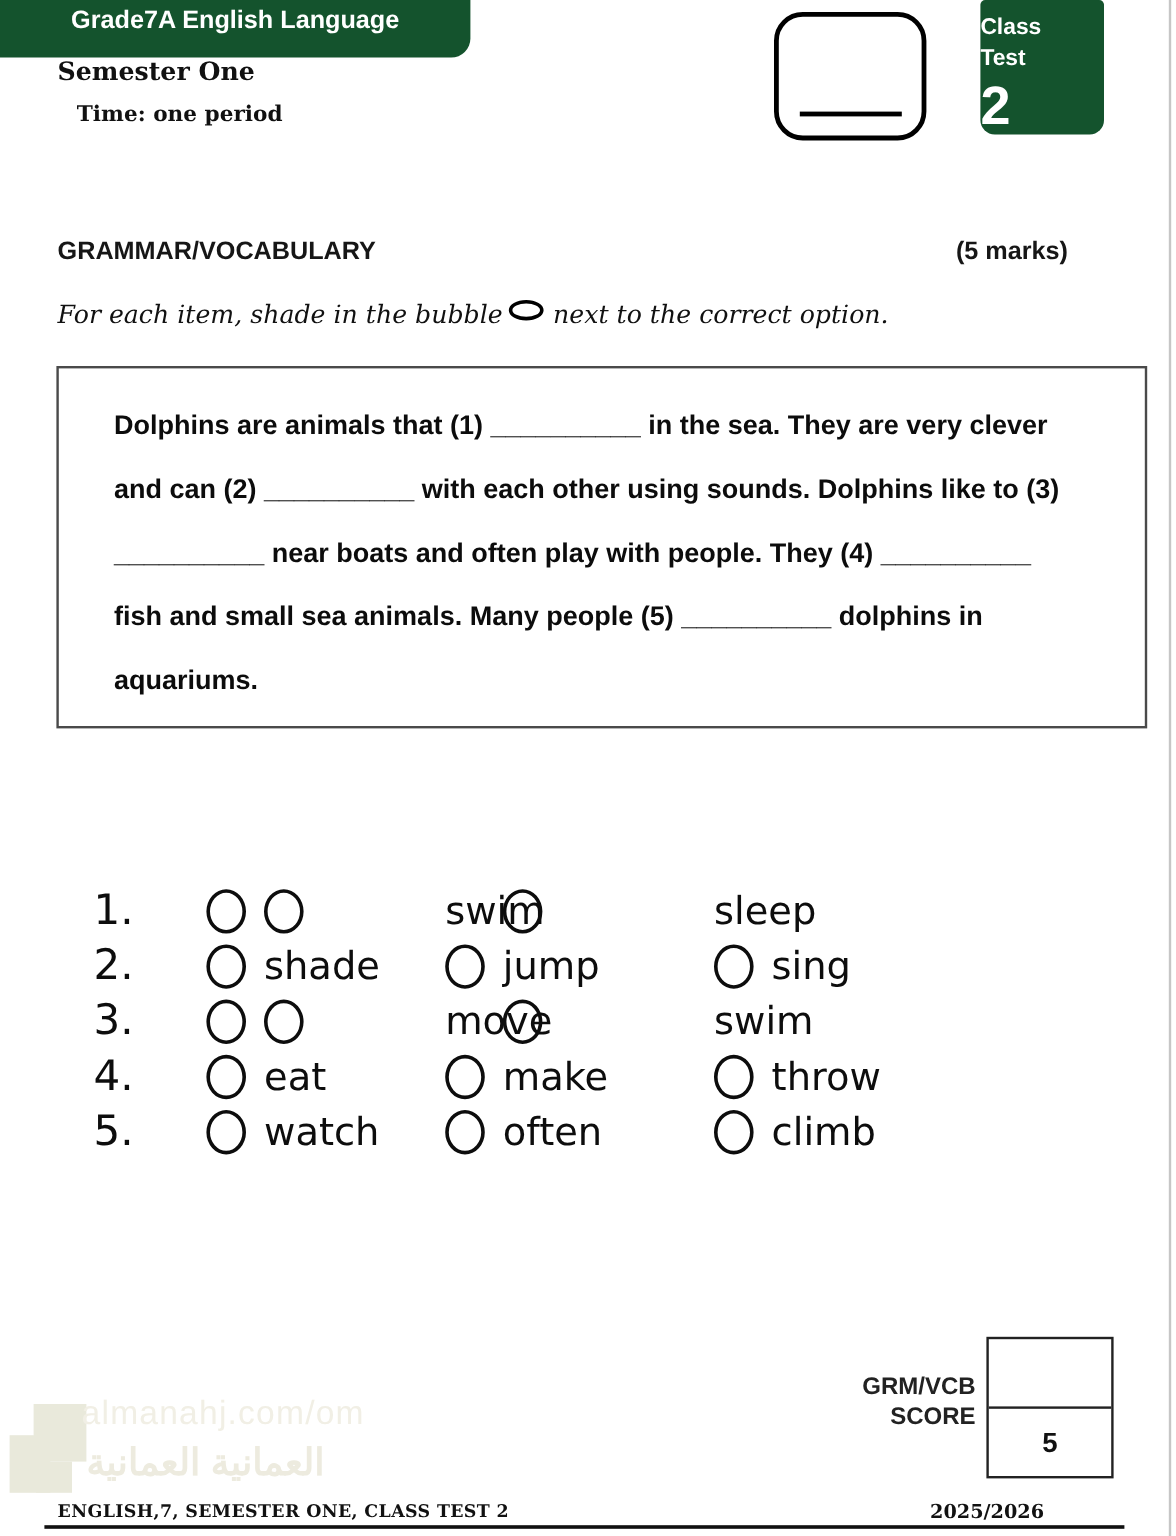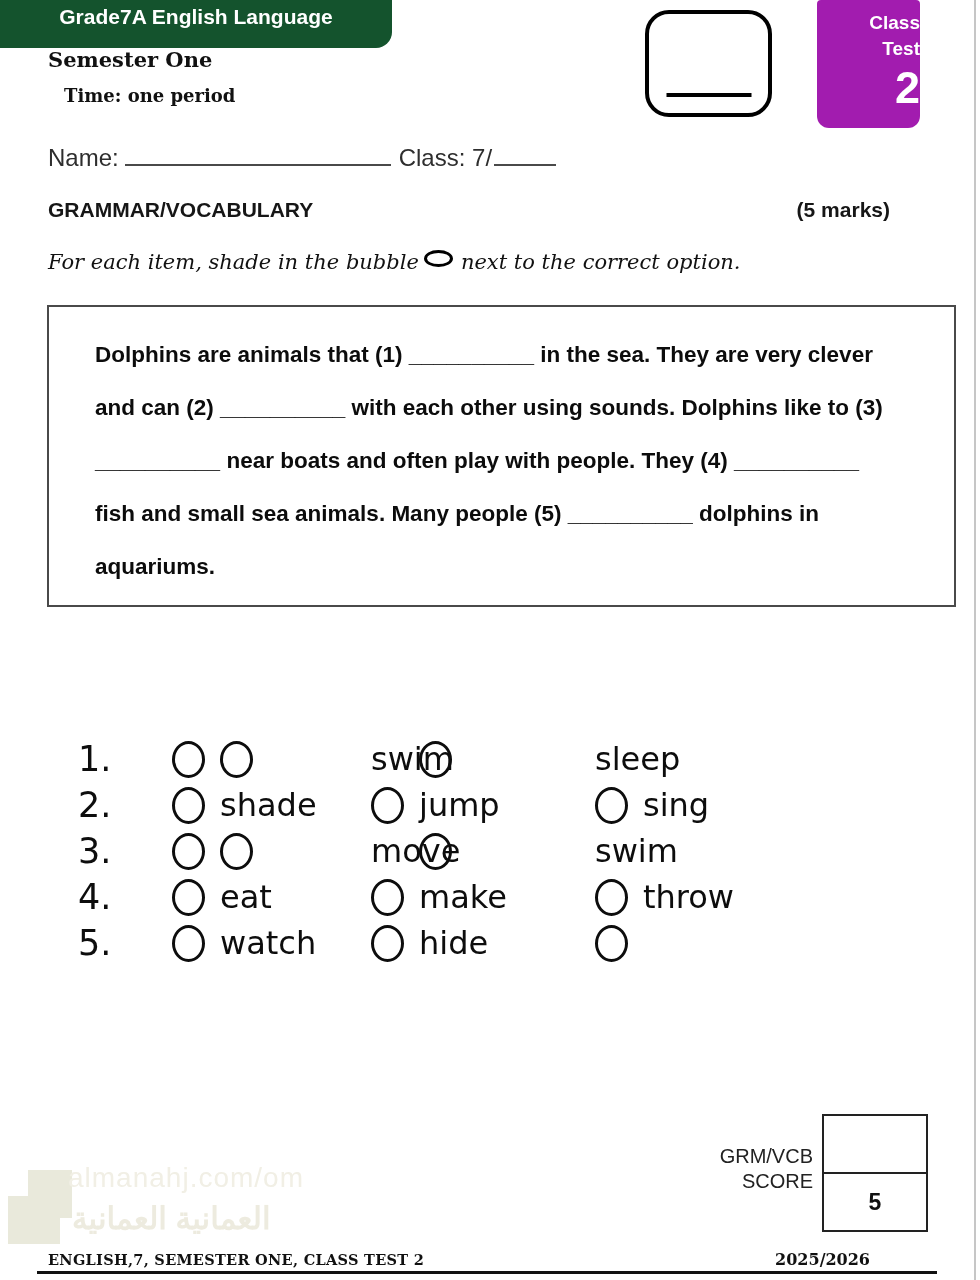--- a/index.html
+++ b/index.html
@@ -17,22 +17,22 @@
   .semester{position:absolute;left:48px;top:47px;font-family:"DejaVu Serif",serif;font-weight:bold;font-size:21px;color:#111;}
   .time{position:absolute;left:48px;top:85px;font-family:"DejaVu Serif",serif;font-weight:bold;font-size:18px;color:#111;margin-left:16px;}
   
   .stamp-box{
     position:absolute;left:645px;top:10px;width:127px;height:107px;border:4px solid #000;
     border-radius:24px;box-sizing:border-box;
   }
   .stamp-line{position:absolute;left:50%;transform:translateX(-50%);bottom:16px;width:85px;height:4px;background:#000;}
   
   .badge{
-    position:absolute;left:817px;top:0;width:103px;height:128px;background:#a21caf;
-    border-radius:4px 4px 12px 12px;color:#fff;text-align:right;box-sizing:border-box;padding-top:10px;
+    position:absolute;left:817px;top:0;width:103px;height:112px;background:#14532d;
+    border-radius:4px 4px 12px 12px;color:#fff;text-align:left;box-sizing:border-box;padding-top:10px;
   }
   .badge-line{font-weight:bold;font-size:19px;line-height:26px;}
   .badge-number{font-weight:bold;font-size:45px;line-height:48px;margin-top:2px;}
   
   .scan-edge{position:absolute;left:974px;top:0;width:2px;height:1280px;background:#c6c6c6;}
   
   .name-row{position:absolute;left:48px;top:142px;font-size:24px;color:#2e2e2e;white-space:nowrap;}
   .blank-line{display:inline-block;border-bottom:2px solid #4a4a4a;height:22px;vertical-align:baseline;}
   .blank-name{width:266px;margin-left:6px;margin-right:8px;}
   .blank-class{width:62px;margin-left:2px;}
@@ -48,21 +48,21 @@
     box-sizing:border-box;padding:21px 20px 0 46px;
   }
   .passage-line{display:block;font-weight:bold;font-size:22.5px;line-height:53px;white-space:nowrap;color:#0c0c0c;}
   
   .options{position:absolute;left:78px;top:736px;}
   .q-row{display:grid;grid-template-columns:94px 48px 151px 48px 176px 48px 140px;align-items:center;height:46px;}
   .q-num{font-family:"DejaVu Sans",sans-serif;font-size:35px;color:#0d0d0d;}
   .bubble{width:27px;height:31px;border:3px solid #0d0d0d;border-radius:50%;box-sizing:content-box;}
   .opt-label{font-family:"DejaVu Sans",sans-serif;font-size:32px;color:#0d0d0d;white-space:nowrap;}
   
-  .score-label{position:absolute;left:613px;top:1144px;width:200px;text-align:right;font-weight:normal;font-size:20px;line-height:25px;color:#222;}
+  .score-label{position:absolute;left:613px;top:1144px;width:200px;text-align:right;font-weight:bold;font-size:20px;line-height:25px;color:#222;}
   .score-box{position:absolute;left:822px;top:1114px;width:106px;height:118px;border:2px solid #222;box-sizing:border-box;}
   .score-cell-top{height:58px;border-bottom:2px solid #222;box-sizing:border-box;}
   .score-cell-bottom{height:56px;display:flex;align-items:center;justify-content:center;font-weight:bold;font-size:23px;color:#111;}
   
   .wm-block{position:absolute;background:#e9e9db;}
   .wm-b1{left:28px;top:1170px;width:44px;height:48px;}
   .wm-b2{left:8px;top:1196px;width:34px;height:48px;}
   .wm-b3{left:30px;top:1218px;width:30px;height:26px;}
   .wm-site{position:absolute;left:68px;top:1162px;font-size:28px;color:#f1efe5;letter-spacing:1px;}
   .wm-arabic{position:absolute;left:72px;top:1200px;font-size:31px;font-weight:bold;color:#edebdf;}
@@ -87,21 +87,20 @@
   </div>
 
   <div class="badge">
     <div class="badge-line">Class</div>
     <div class="badge-line">Test</div>
     <div class="badge-number">2</div>
   </div>
 
   <div class="scan-edge"></div>
 
-  <div class="name-row"><span>Name:</span><span class="blank-line blank-name"></span><span>Class: 7/</span><span class="blank-line blank-class"></span></div>
 
   <div class="section-row">
     <span class="section-title">GRAMMAR/VOCABULARY</span>
     <span class="section-marks">(5 marks)</span>
   </div>
 
   <div class="instruction"><span>For each item, shade in the bubble</span><span class="oval"></span><span>next to the correct option.</span></div>
 
   <div class="passage-box">
     <span class="passage-line">Dolphins are animals that (1) __________ in the sea. They are very clever</span>
@@ -149,22 +148,23 @@
       <span class="opt-label">make</span>
       <span class="bubble"></span>
       <span class="opt-label">throw</span>
     </div>
 
     <div class="q-row">
       <span class="q-num">5.</span>
       <span class="bubble"></span>
       <span class="opt-label">watch</span>
       <span class="bubble"></span>
-      <span class="opt-label">hide</span>
+      <span class="opt-label">often</span>
       <span class="bubble"></span>
+      <span class="opt-label">climb</span>
     </div>
 
   </div>
 
   <div class="score-label">
     <div>GRM/VCB</div>
     <div>SCORE</div>
   </div>
   <div class="score-box">
     <div class="score-cell-top"></div>

